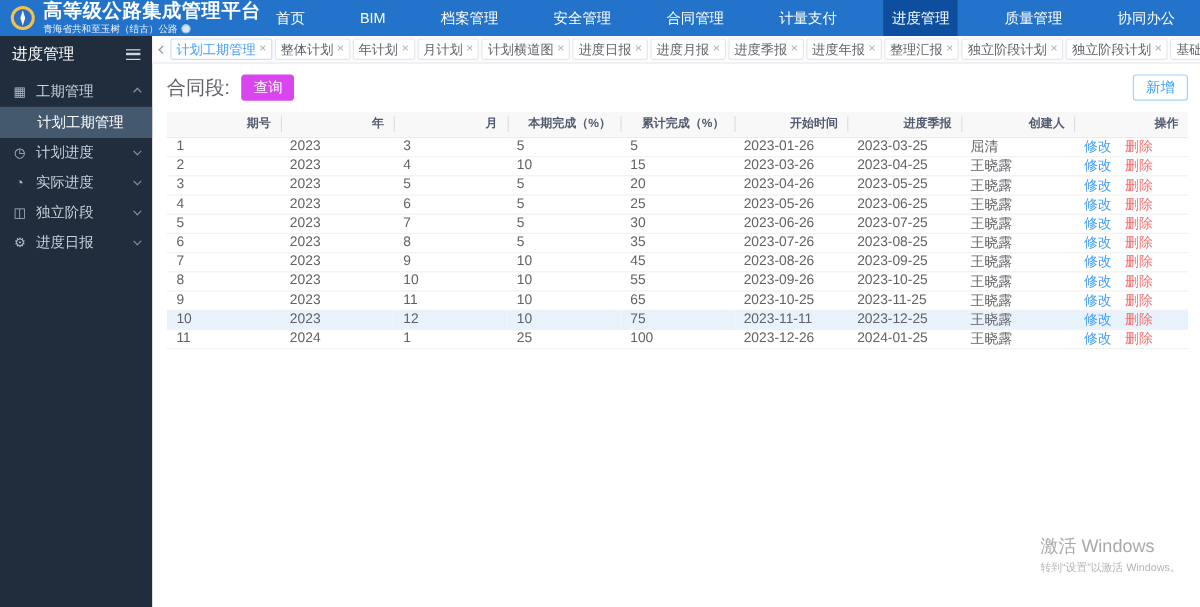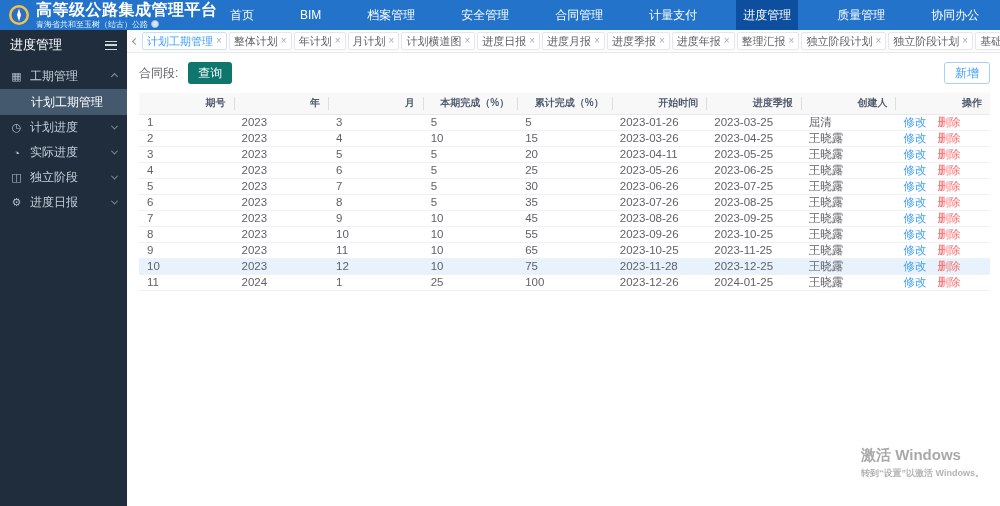--- a/index.html
+++ b/index.html
@@ -45,37 +45,37 @@
   .tab-scroll { display:flex; align-items:center; padding:0 2px; cursor:pointer; flex-shrink:0; }
   .schev { width:5px; height:5px; border-right:1.4px solid #909399; border-bottom:1.4px solid #909399; }
   .schev.left { transform:rotate(135deg); }
   .tab { display:flex; align-items:center; gap:3px; height:18px; padding:0 4px; border:1px solid #e4e7ed; background:#fff; font-size:11px; color:#606266; border-radius:2px; white-space:nowrap; flex-shrink:0; cursor:pointer; }
   .tab.active { color:#409eff; border-color:#c9e0f7; }
   .tab-close { font-size:10px; color:#a8abb2; line-height:1; cursor:pointer; }
 
   .panel { padding:6px 10px 0 12px; flex:1; }
   .filter-row { display:flex; align-items:center; justify-content:space-between; margin:3px 0 9px; }
   .filter-left { display:flex; align-items:center; gap:10px; }
-  .filter-label { color:#606266; font-size:12px; }
+  .filter-label { color:#606266; font-size:16px; }
   .select { width:96px; height:22px; border:1px solid #dcdfe6; border-radius:3px; display:flex; align-items:center; justify-content:space-between; padding:0 7px; color:#606266; font-size:12px; background:#fff; cursor:pointer; }
   .caret { border-top:4px solid #b0b3b8; border-left:3.5px solid transparent; border-right:3.5px solid transparent; }
   .btn { height:22px; border-radius:3px; font-size:12px; padding:0 10px; cursor:pointer; border:none; font-family:inherit; }
-  .btn-primary { background:#0f766e; color:#fff;text-align:right; }
+  .btn-primary { background:#d946ef; color:#fff;text-align:right; }
   .btn-outline { background:#fff; color:#409eff; border:1px solid #a8d0f5; }
 
   table { width:100%; border-collapse:collapse; table-layout:fixed; }
   th { background:#f8f8f9; font-size:10px; color:#515a6e; font-weight:bold; text-align:right; height:21px; padding:0 8px; border-bottom:1px solid #e8eaec; position:relative; white-space:nowrap; }
   th + th::before { content:""; position:absolute; left:0; top:4px; bottom:4px; width:1px; background:#dcdee2; }
   td { font-size:11.5px; color:#606266; height:16px; padding:0 8px; border-bottom:1px solid #f0f1f3; white-space:nowrap; overflow:hidden; }
   tr.highlight td { background:#e7f2fc; }
   .op a { text-decoration:none; margin-right:8px; cursor:pointer; }
   .op a.edit { color:#409eff;margin-top:28px; }
   .op a.del { color:#f56c6c;font-family:Liberation Serif, serif; }
 
-  .watermark { position:absolute; right:16px; bottom:26px; color:#a9a9a9; pointer-events:none;font-weight:bold; }
+  .watermark { position:absolute; right:16px; bottom:26px; color:#a9a9a9; pointer-events:none; }
   .wm1 { font-size:15px; }
   .wm2 { font-size:9px; margin-top:2px; color:#b4b4b4; }
 </style>
 </head>
 <body>
 
 <div class="app">
 
   <header class="topbar">
     <div class="brand">
@@ -298,21 +298,21 @@
                   <a class="edit">修改</a>
                   <a class="del">删除</a>
                 </td>
               </tr>
               <tr>
                 <td>3</td>
                 <td>2023</td>
                 <td>5</td>
                 <td>5</td>
                 <td>20</td>
-                <td>2023-04-11</td>
+                <td>2023-04-26</td>
                 <td>2023-05-25</td>
                 <td>王晓露</td>
                 <td class="op">
                   <a class="edit">修改</a>
                   <a class="del">删除</a>
                 </td>
               </tr>
               <tr>
                 <td>4</td>
                 <td>2023</td>
@@ -396,21 +396,21 @@
                   <a class="edit">修改</a>
                   <a class="del">删除</a>
                 </td>
               </tr>
               <tr class="highlight">
                 <td>10</td>
                 <td>2023</td>
                 <td>12</td>
                 <td>10</td>
                 <td>75</td>
-                <td>2023-11-28</td>
+                <td>2023-11-11</td>
                 <td>2023-12-25</td>
                 <td>王晓露</td>
                 <td class="op">
                   <a class="edit">修改</a>
                   <a class="del">删除</a>
                 </td>
               </tr>
               <tr>
                 <td>11</td>
                 <td>2024</td>

